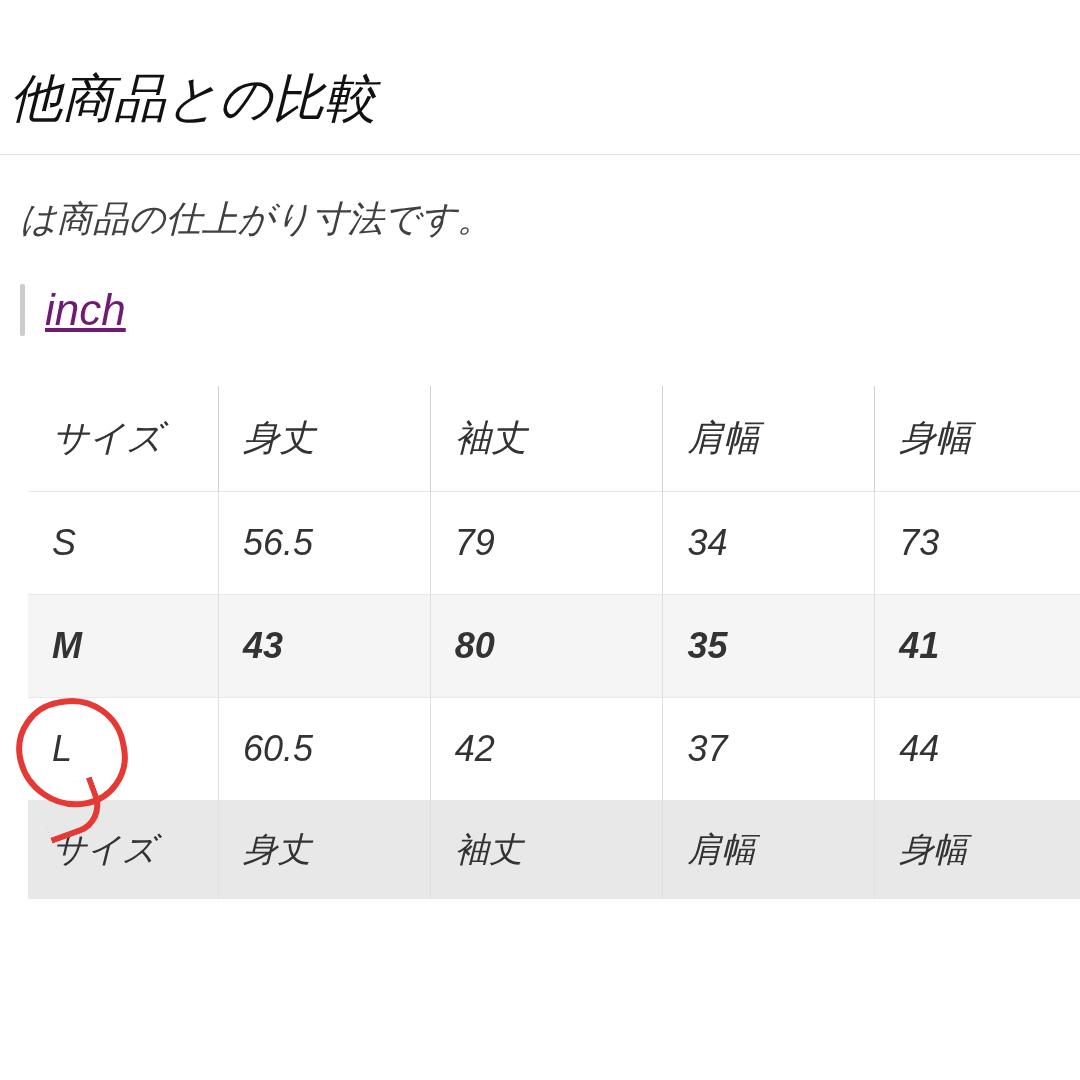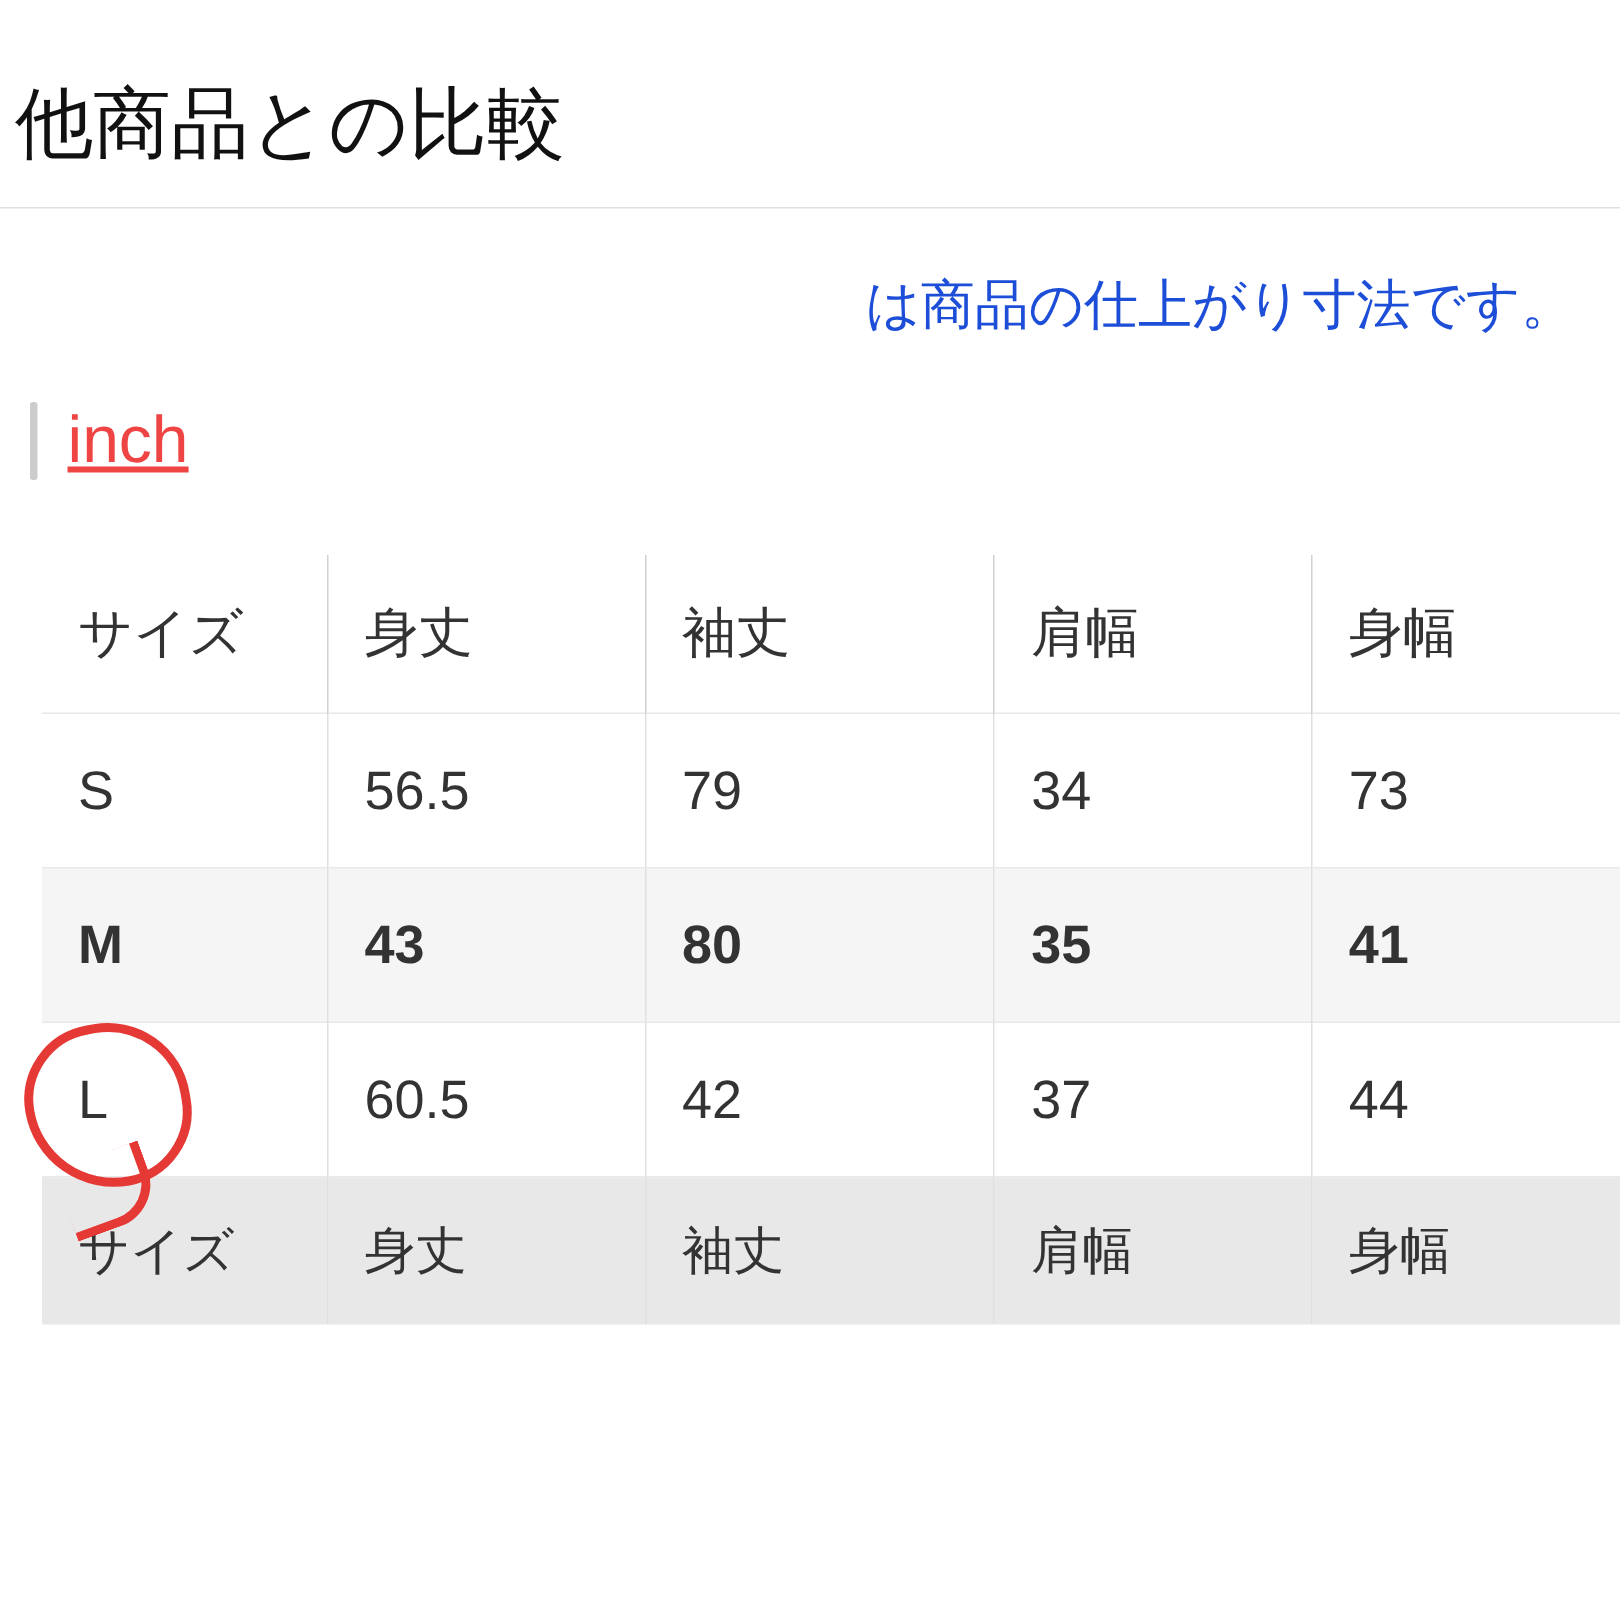--- a/index.html
+++ b/index.html
@@ -11,57 +11,57 @@
     body {
       background: #ffffff;
       font-family: -apple-system, BlinkMacSystemFont, 'Helvetica Neue', 'Hiragino Sans', 'Hiragino Kaku Gothic ProN', 'Meiryo', sans-serif;
       width: 1080px;
       height: 1080px;
       overflow: hidden;
       position: relative;
     }
 
     .page-container {
-      padding: 48px 0 0 0;
+      padding: 64px 0 0 0;
       width: 100%;
+      font-style: italic;
     }
 
     .section-title {
       font-size: 52px;
       font-weight: 500;
       color: #111111;
       padding: 0 30px 20px 10px;
       border-bottom: 1px solid #e0e0e0;
       margin-bottom: 20px;
     }
 
     .subtitle {
       font-size: 36px;
-      color: #1d4ed8;
+      color: #404040;
       padding: 20px 30px 30px 20px;
-      text-align: right;
     }
 
     .unit-toggle {
       display: flex;
       align-items: center;
       padding: 10px 20px 30px 20px;
     }
 
     .unit-divider {
       width: 5px;
       height: 52px;
       background-color: #cccccc;
       margin-right: 20px;
       border-radius: 2px;
     }
 
     .unit-link {
       font-size: 44px;
-      color: #ef4444;
+      color: #701a75;
       text-decoration: underline;
       cursor: pointer;
     }
 
     .size-table {
       width: 100%;
       border-collapse: collapse;
       margin-top: 20px;
       margin-left: 28px;
     }

